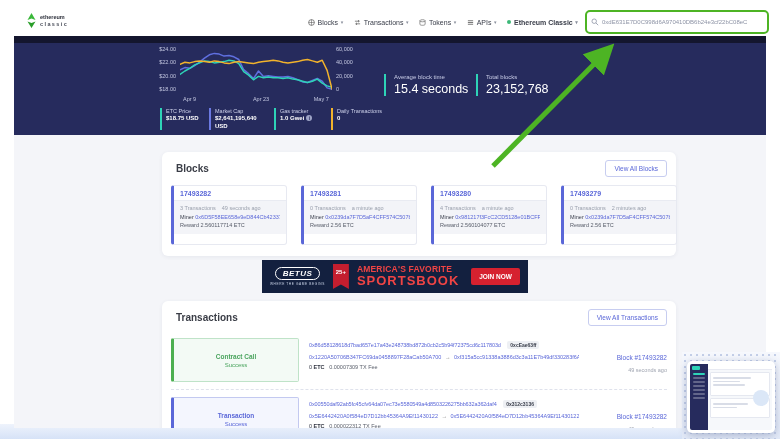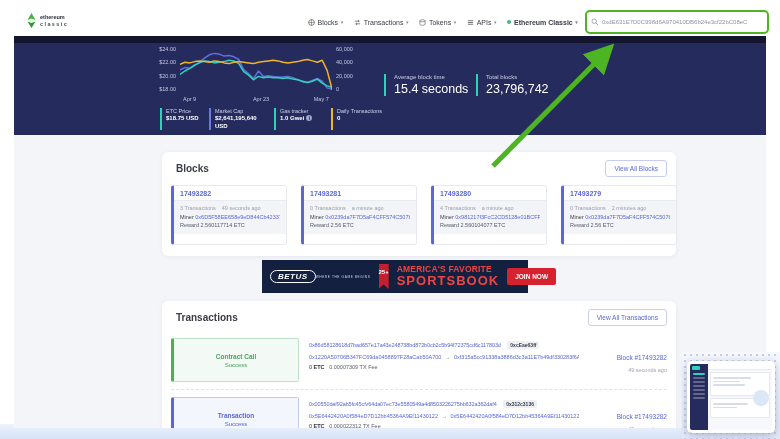--- a/index.html
+++ b/index.html
@@ -73,21 +73,21 @@
     border-bottom:1px solid #e9ebf2; cursor:pointer; }
   .bcard-body { background:#f3f4f8; padding:3px 6px 4px; font-size:5.5px; line-height:1.55; }
   .bcard-meta { color:#9aa0ad; display:flex; gap:6px; white-space:nowrap; }
   .bcard-miner { white-space:nowrap; overflow:hidden; color:#3e4250; }
   .bcard-miner a { color:#5a67d8; text-decoration:none; cursor:pointer; }
   .bcard-reward { color:#565b68; white-space:nowrap; }
 
   
   .ad { position:absolute; left:248px; top:125px; width:266px; height:33px; background:#13203f;
     display:flex; align-items:center; padding:0 8px; gap:8px; cursor:pointer; }
-  .ad-logo { display:flex; align-items:center; }
+  .ad-logo { display:flex; flex-direction:column; align-items:center; }
   .ad-logo-pill { border:1px solid #fff; border-radius:9px; padding:1px 7px; font-size:8px; font-weight:bold;
     font-style:italic; color:#fff; letter-spacing:.5px; white-space:nowrap; }
   .ad-tagline { font-size:3.2px; color:#cbd4e8; letter-spacing:.6px; margin-top:1.5px; white-space:nowrap; }
   .ad-ribbon { width:16px; height:25px; background:#c41e2f; clip-path:polygon(0 0,100% 0,100% 100%,50% 82%,0 100%);
     display:flex; align-items:flex-start; justify-content:center; padding-top:5px;
     color:#fff; font-size:6px; font-weight:bold; }
   .ad-headline { color:#ef4444; font-weight:bold; line-height:1.1; white-space:nowrap; }
   .ad-h1 { font-size:8.5px; letter-spacing:.2px; }
   .ad-h2 { font-size:13px; letter-spacing:1px; }
   .ad-cta { margin-left:auto; background:#d6212f; color:#fff; font-size:6.5px; font-weight:bold;
@@ -264,21 +264,21 @@
       </div>
     </div>
 
     <div class="stats">
       <div class="stat">
         <div class="stat-label">Average block time</div>
         <div class="stat-value">15.4 seconds</div>
       </div>
       <div class="stat">
         <div class="stat-label">Total blocks</div>
-        <div class="stat-value">23,796,742</div>
+        <div class="stat-value">23,152,768</div>
       </div>
     </div>
   </div>
 
   <div class="main">
 
     <div class="panel blocks-panel">
       <div class="panel-title">Blocks</div>
       <button class="viewall-btn">View All Blocks</button>
       <div class="cards">

